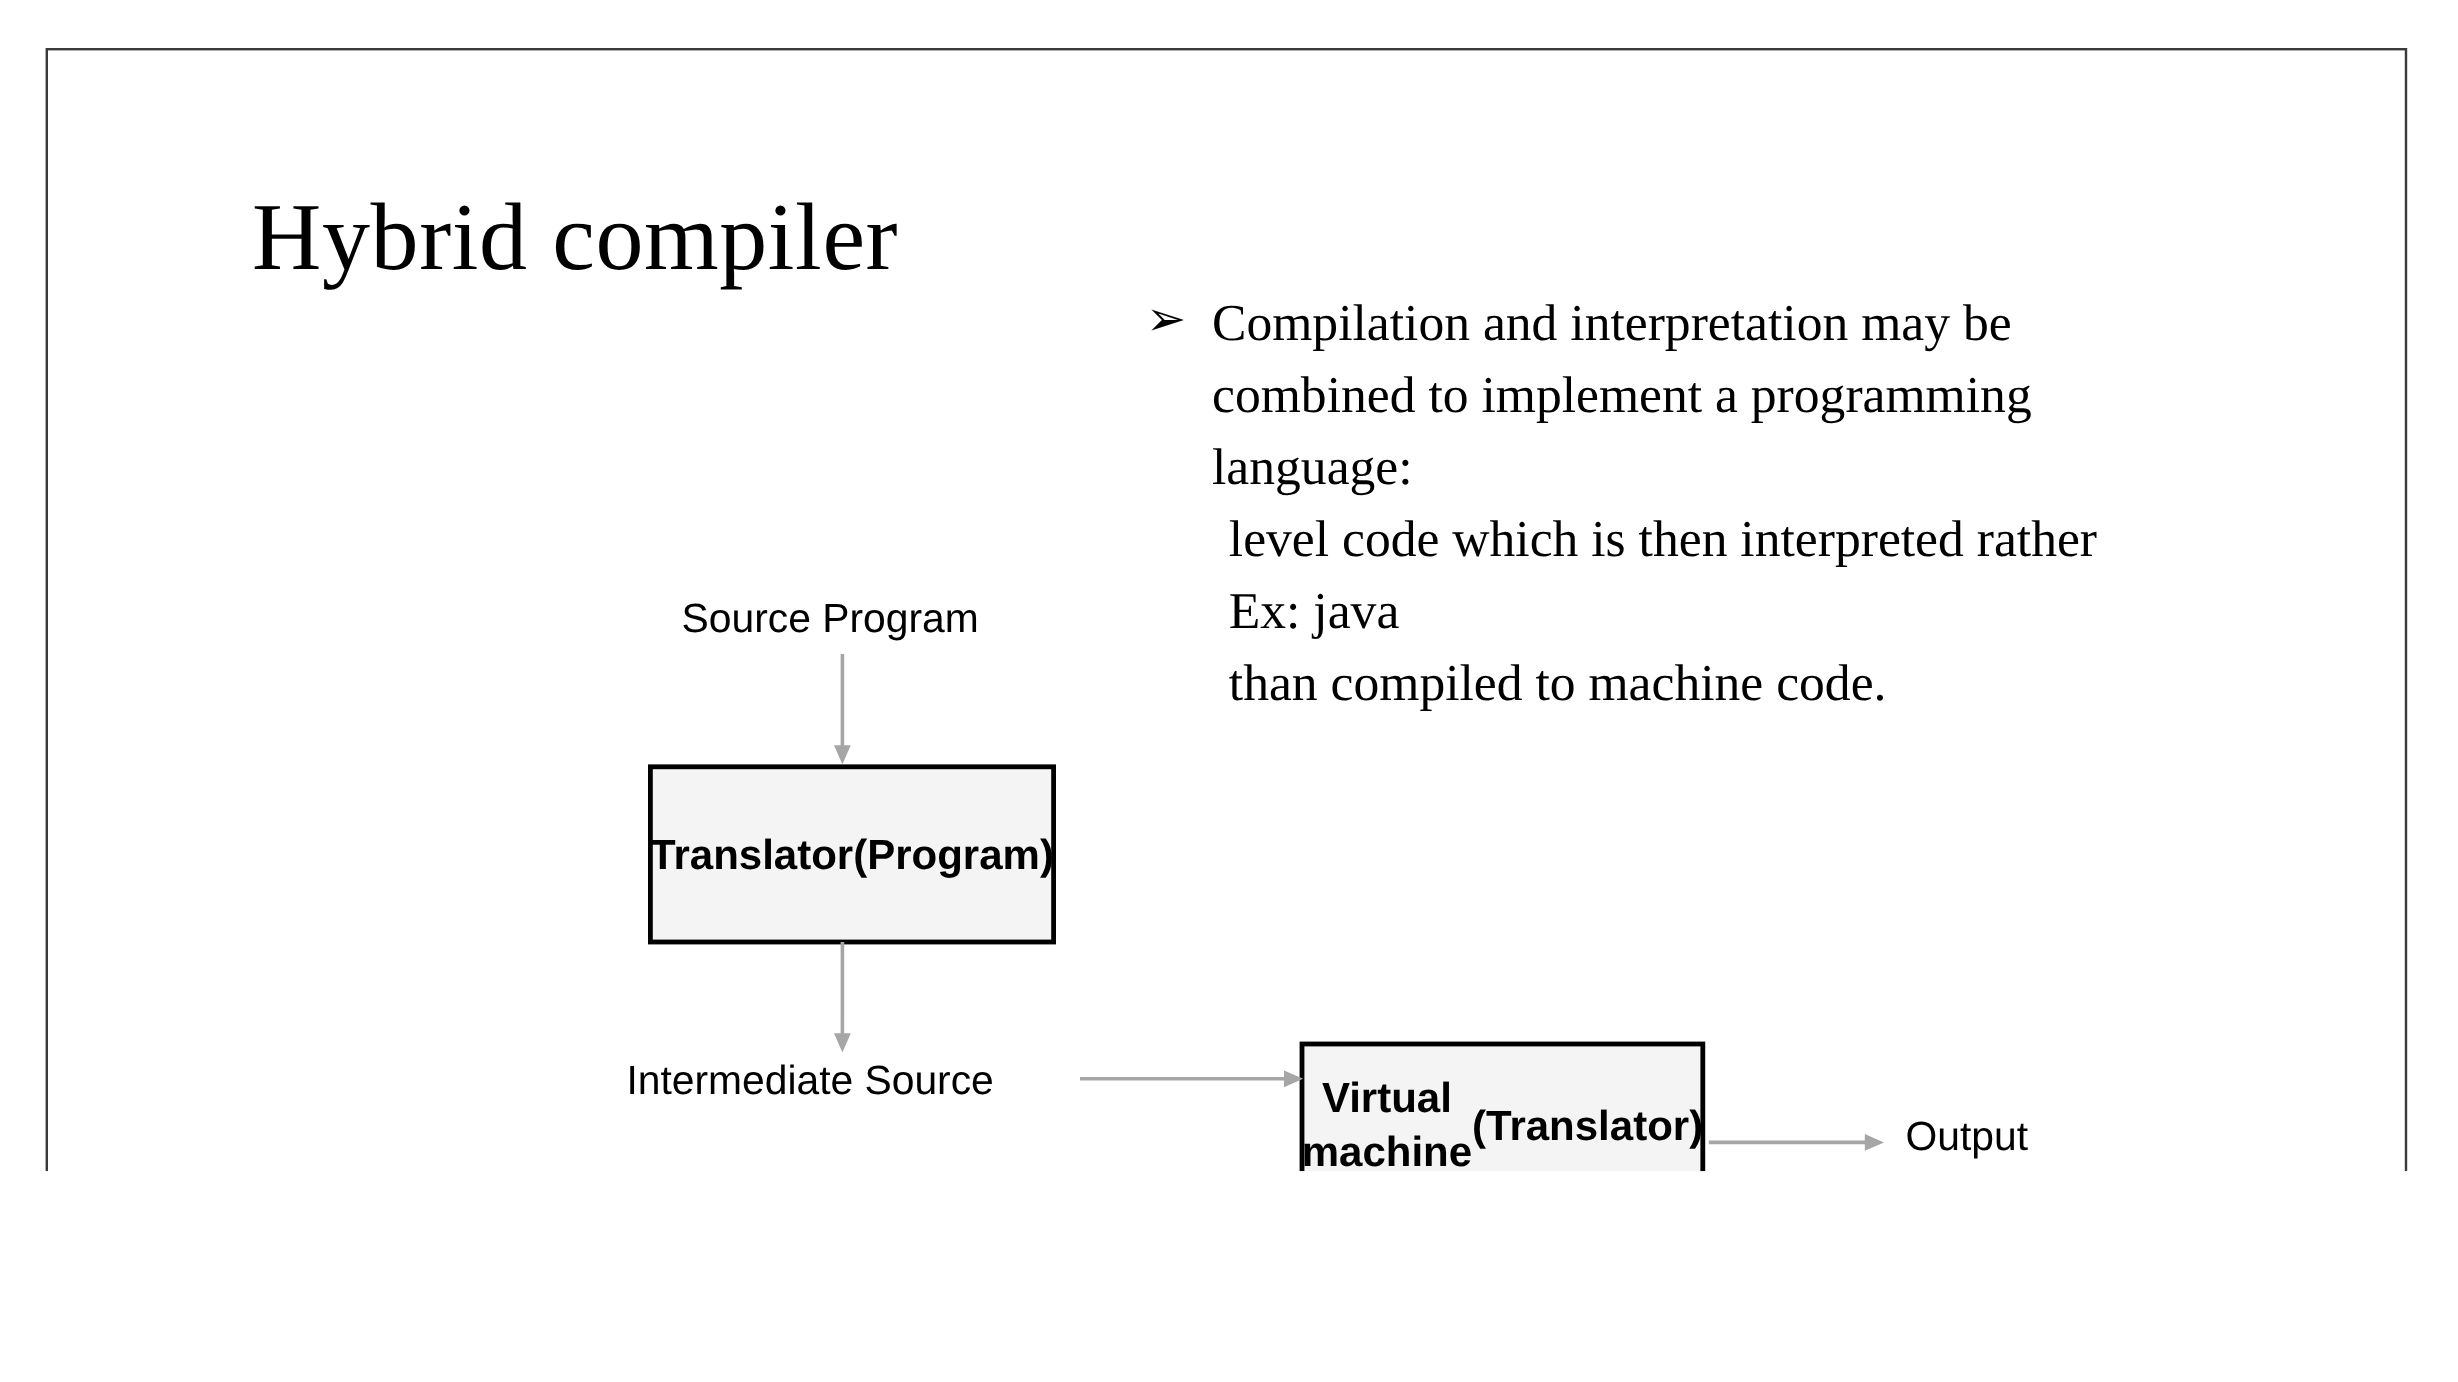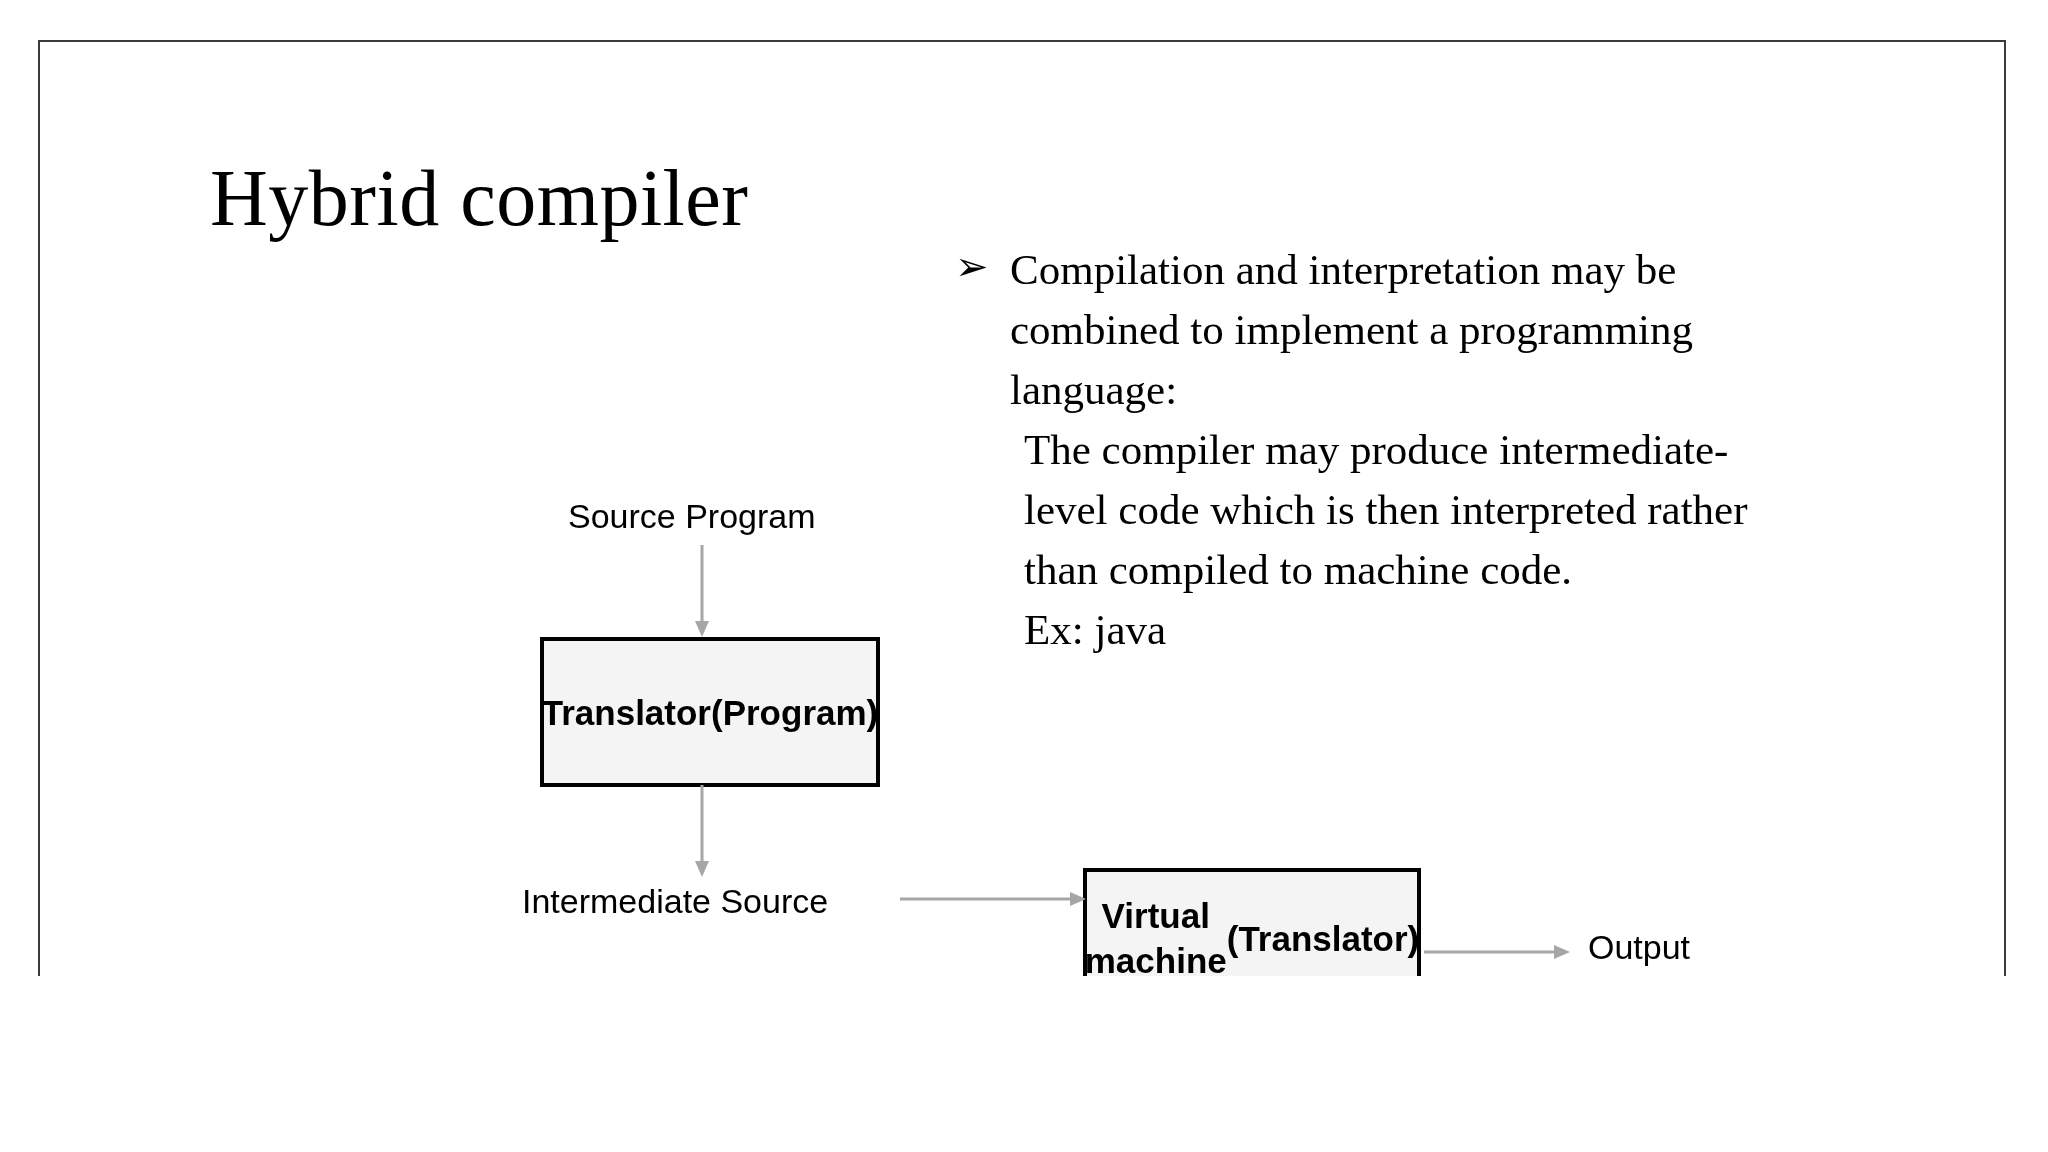--- a/index.html
+++ b/index.html
@@ -142,24 +142,23 @@
   <div id="slide-frame"></div>
 
   <div id="slide-title">Hybrid compiler</div>
 
   <div id="body-text">
     <div class="bullet-row">
       <span class="bullet-glyph">➢</span>
       <span class="text-line">Compilation and interpretation may be</span>
       <span class="text-line">combined to implement a programming</span>
       <span class="text-line">language:</span>
-      <span class="text-line indent-1">The compiler may produce intermediate-</span>
       <span class="text-line indent-1">level code which is then interpreted rather</span>
+      <span class="text-line indent-1">Ex: java</span>
       <span class="text-line indent-1">than compiled to machine code.</span>
-      <span class="text-line indent-1">Ex: java</span>
     </div>
   </div>
 
   <div class="diag-label" id="label-source-program">Source Program</div>
 
   <div class="diag-label" id="label-intermediate-program">Intermediate Source</div>
 
   <div class="diag-label" id="label-input">Input</div>
 
   <div class="diag-label" id="label-output">Output</div>

